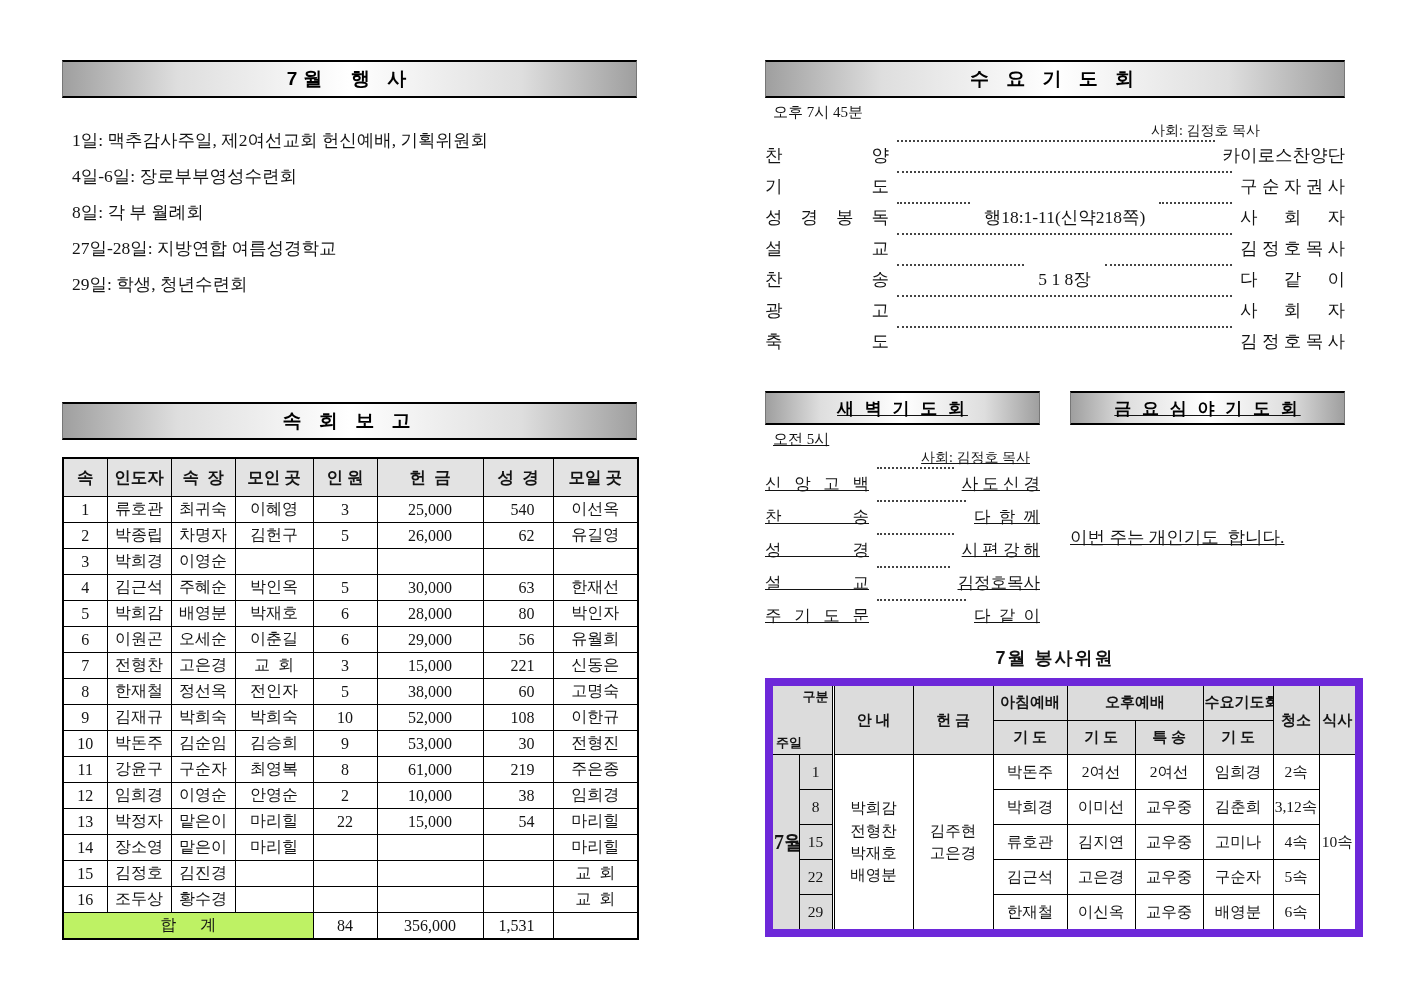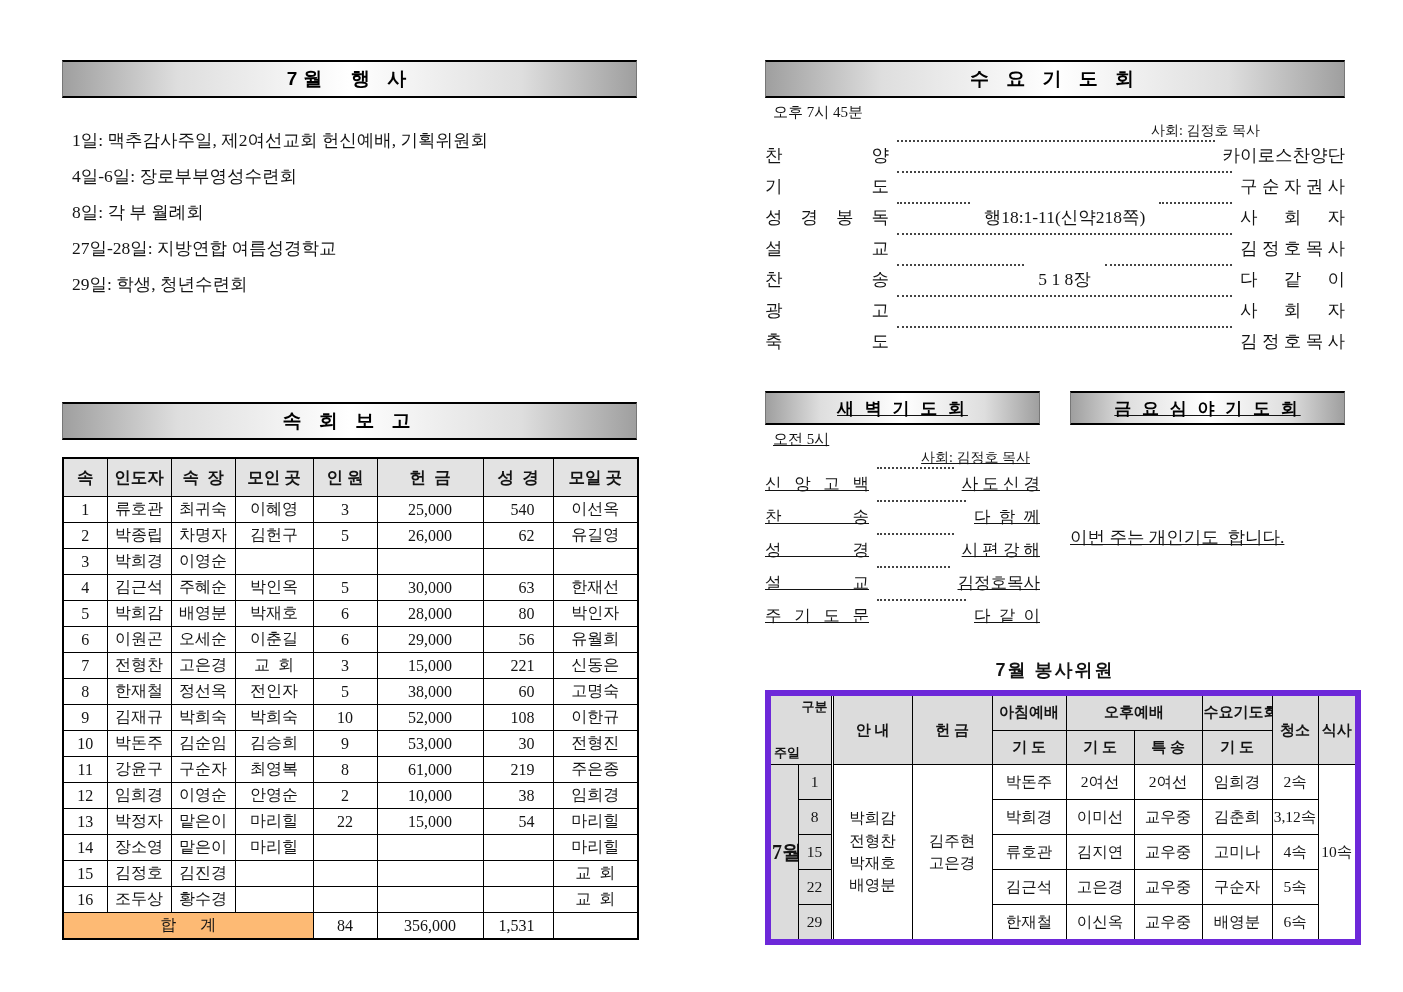--- a/index.html
+++ b/index.html
@@ -29,44 +29,44 @@
   
   .report-banner{margin-top:100px;}
   table{border-collapse:collapse;table-layout:fixed;}
   .report-table{width:575px;margin-top:17px;border:2px solid #000;font-size:16px;}
   .report-table th,.report-table td{
     border:1px solid #000;text-align:center;padding:0;white-space:pre;overflow:hidden;
   }
   .report-table th{background:#e3e3e3;height:37px;font-size:16.5px;}
   .report-table td{height:25px;}
   .report-table td.col-bible{text-align:right;padding-right:18px;}
-  .report-table td.total-label{background:#fdba74;}
+  .report-table td.total-label{background:#bef264;}
 
   
   .time-row{font-size:15px;margin-top:5px;padding-left:8px;}
   .moderator{font-size:14px;text-align:right;padding-right:85px;line-height:18px;}
   .pline{display:flex;align-items:flex-start;line-height:31px;font-size:17.5px;}
   .plabel{width:124px;flex:none;text-align:justify;text-align-last:justify;}
   .pdots{flex:1 1 auto;height:0;border-bottom:2px dotted #444;margin:0 8px;}
   .pmid{flex:none;white-space:pre;padding:0 6px;}
   .pvalue{flex:none;white-space:pre;text-align:right;}
   .sermon-title{text-align:center;font-weight:bold;font-size:18px;letter-spacing:2px;line-height:30px;margin:2px 0;}
 
   
   .sub-row{display:flex;gap:30px;margin-top:34px;}
   .sub-col{width:275px;flex:none;text-decoration:underline;}
   .sub-col .moderator{padding-right:10px;}
   .sub-col .pline{font-size:16.5px;line-height:33px;}
   .sub-col .plabel{width:104px;}
   .friday-note{margin-top:100px;font-size:17.5px;white-space:pre;}
 
   
-  .committee-title{margin-top:26px;text-align:center;font-family:"Liberation Sans",sans-serif;
+  .committee-title{margin-top:14px;text-align:center;font-family:"Liberation Sans",sans-serif;
     font-weight:bold;font-size:18px;letter-spacing:2px;}
-  .committee-table{width:580px;margin-top:8px;border:6px solid #6d28d9;font-size:15.5px;}
+  .committee-table{width:580px;margin-top:8px;border:8px solid #6d28d9;font-size:15.5px;}
   .committee-table th,.committee-table td{
     border:1px solid #000;text-align:center;padding:0 1px;white-space:pre;overflow:hidden;
   }
   .committee-table th{background:#dcdcdc;height:26px;font-size:15px;font-weight:bold;}
   .committee-table td{height:34px;}
   .committee-table td.gray{background:#dcdcdc;}
   .committee-table .dcol{border-right:3px double #000;}
   .corner{
     position:relative;background-color:#dcdcdc;
     background-image:linear-gradient(to bottom right,transparent calc(50% - 1px),#000 calc(50% - 1px),#000 calc(50% + 1px),transparent calc(50% + 1px));

